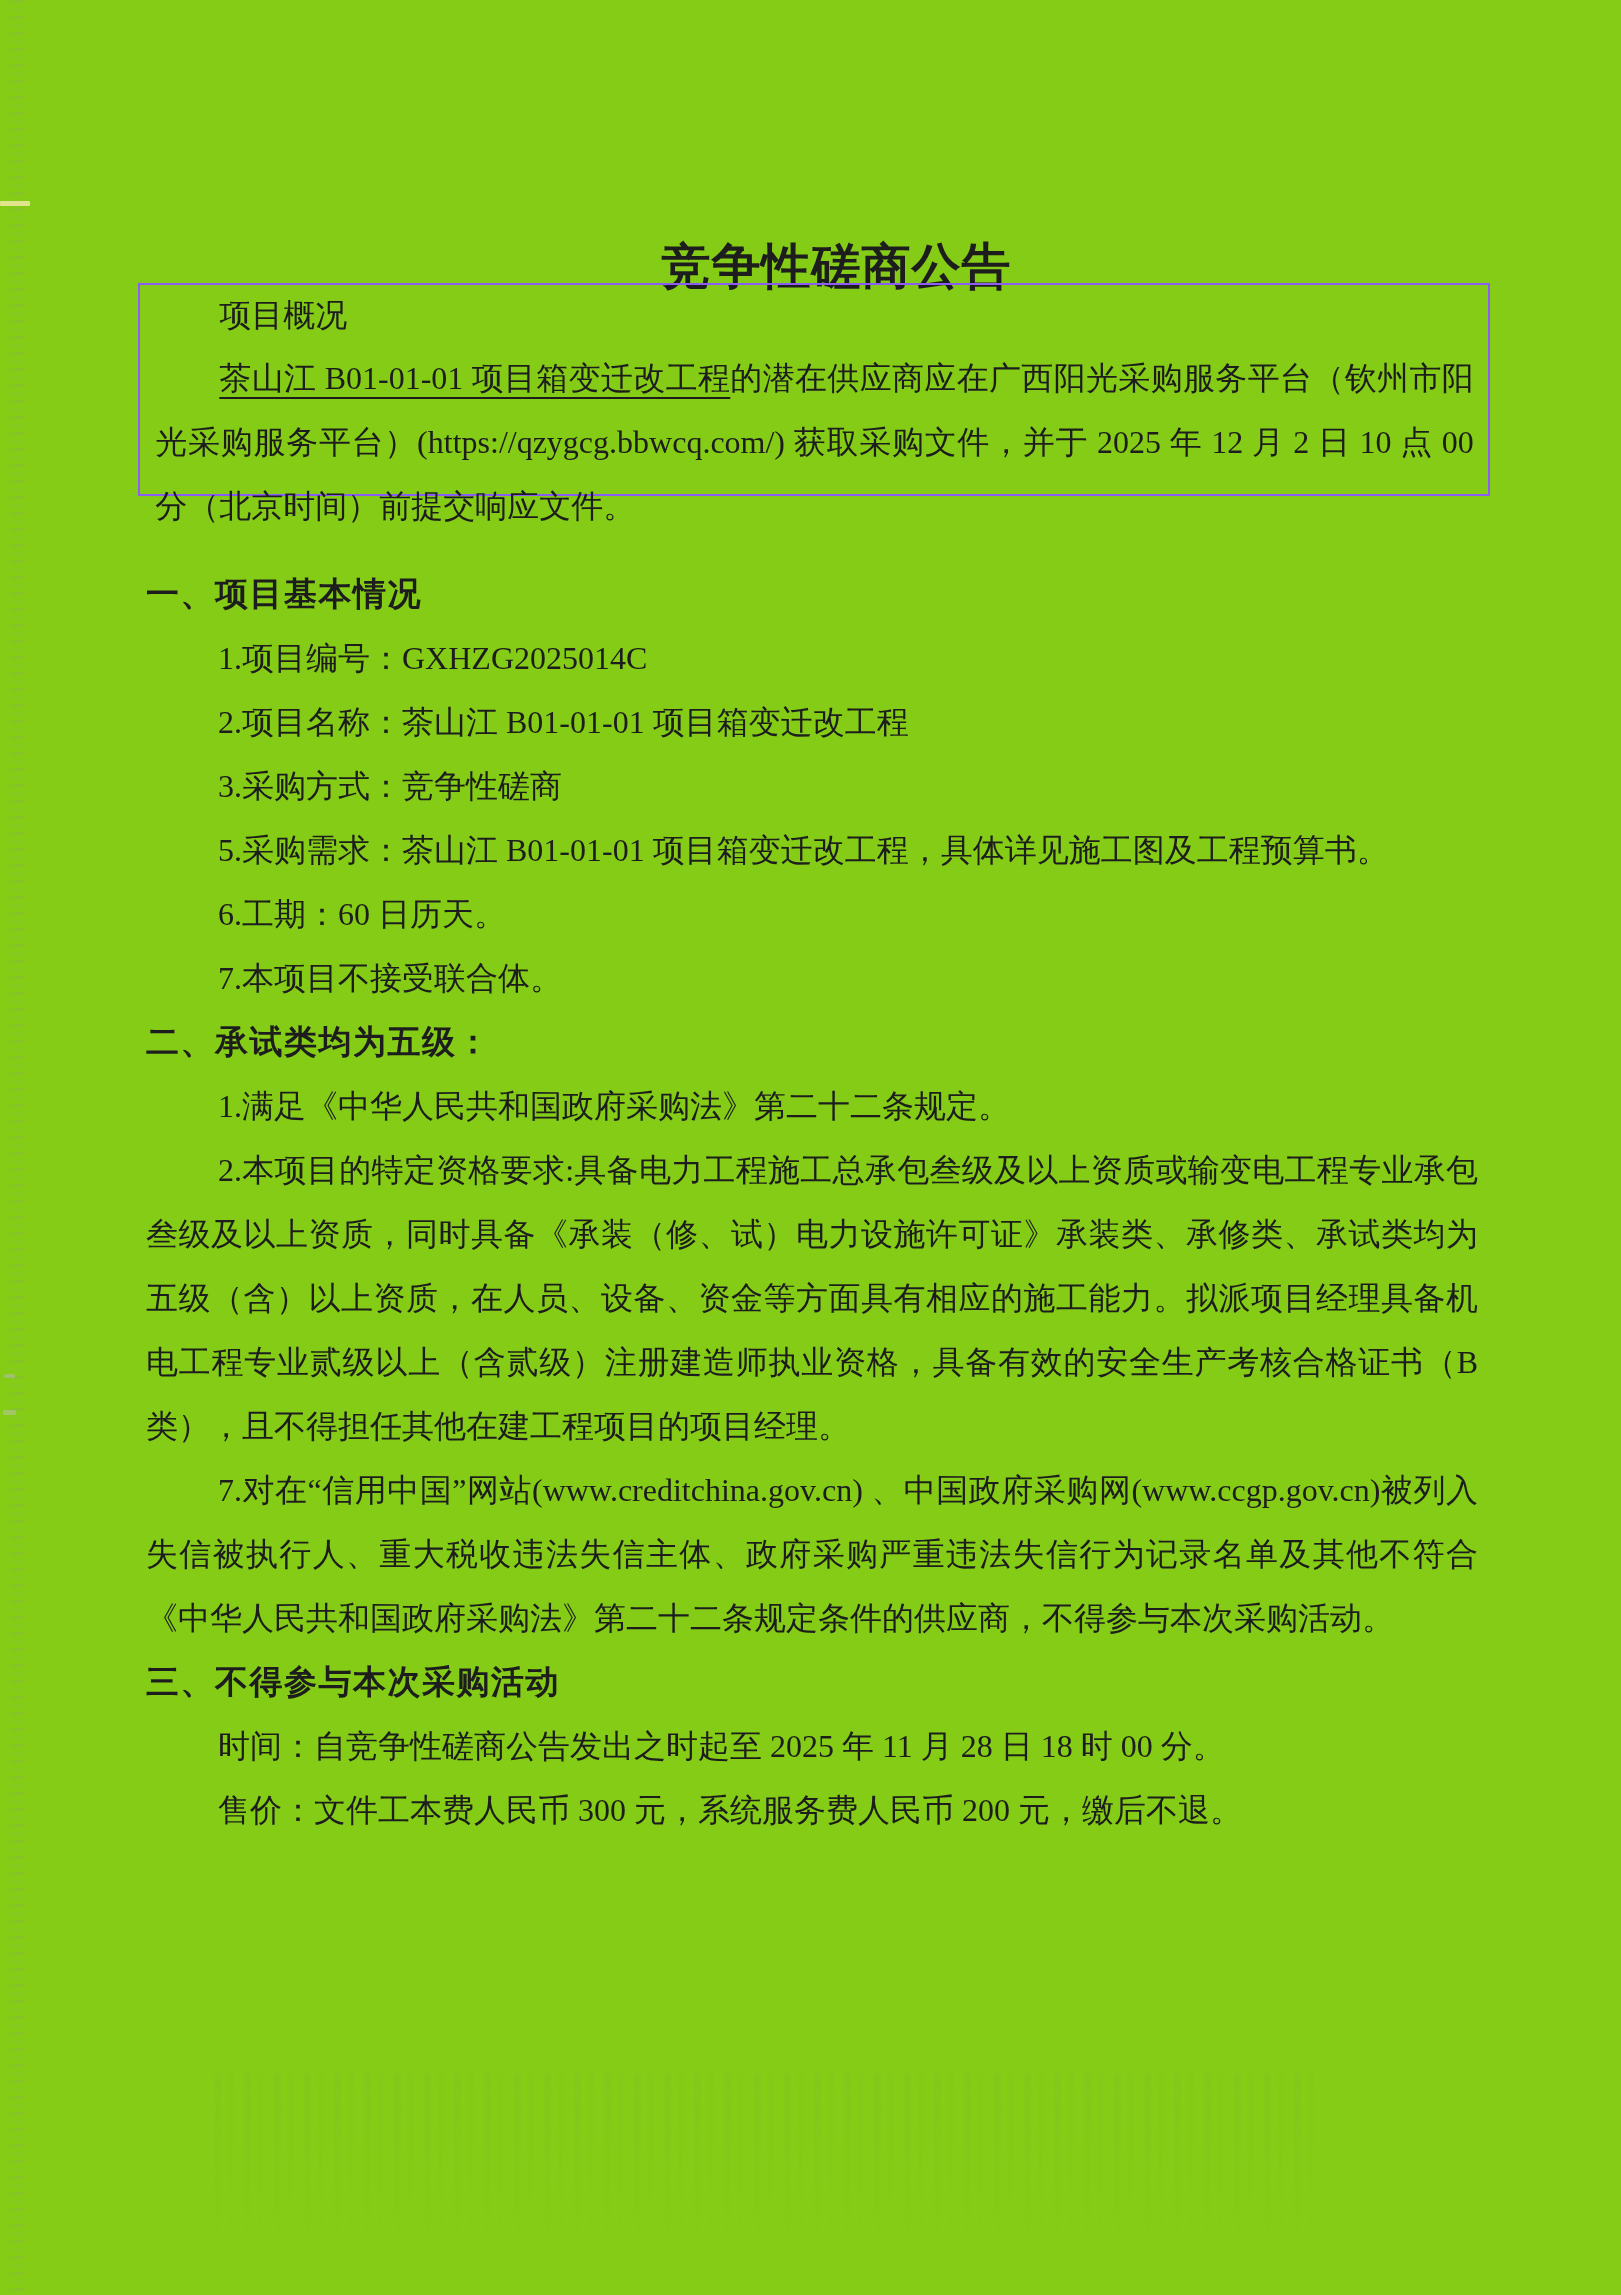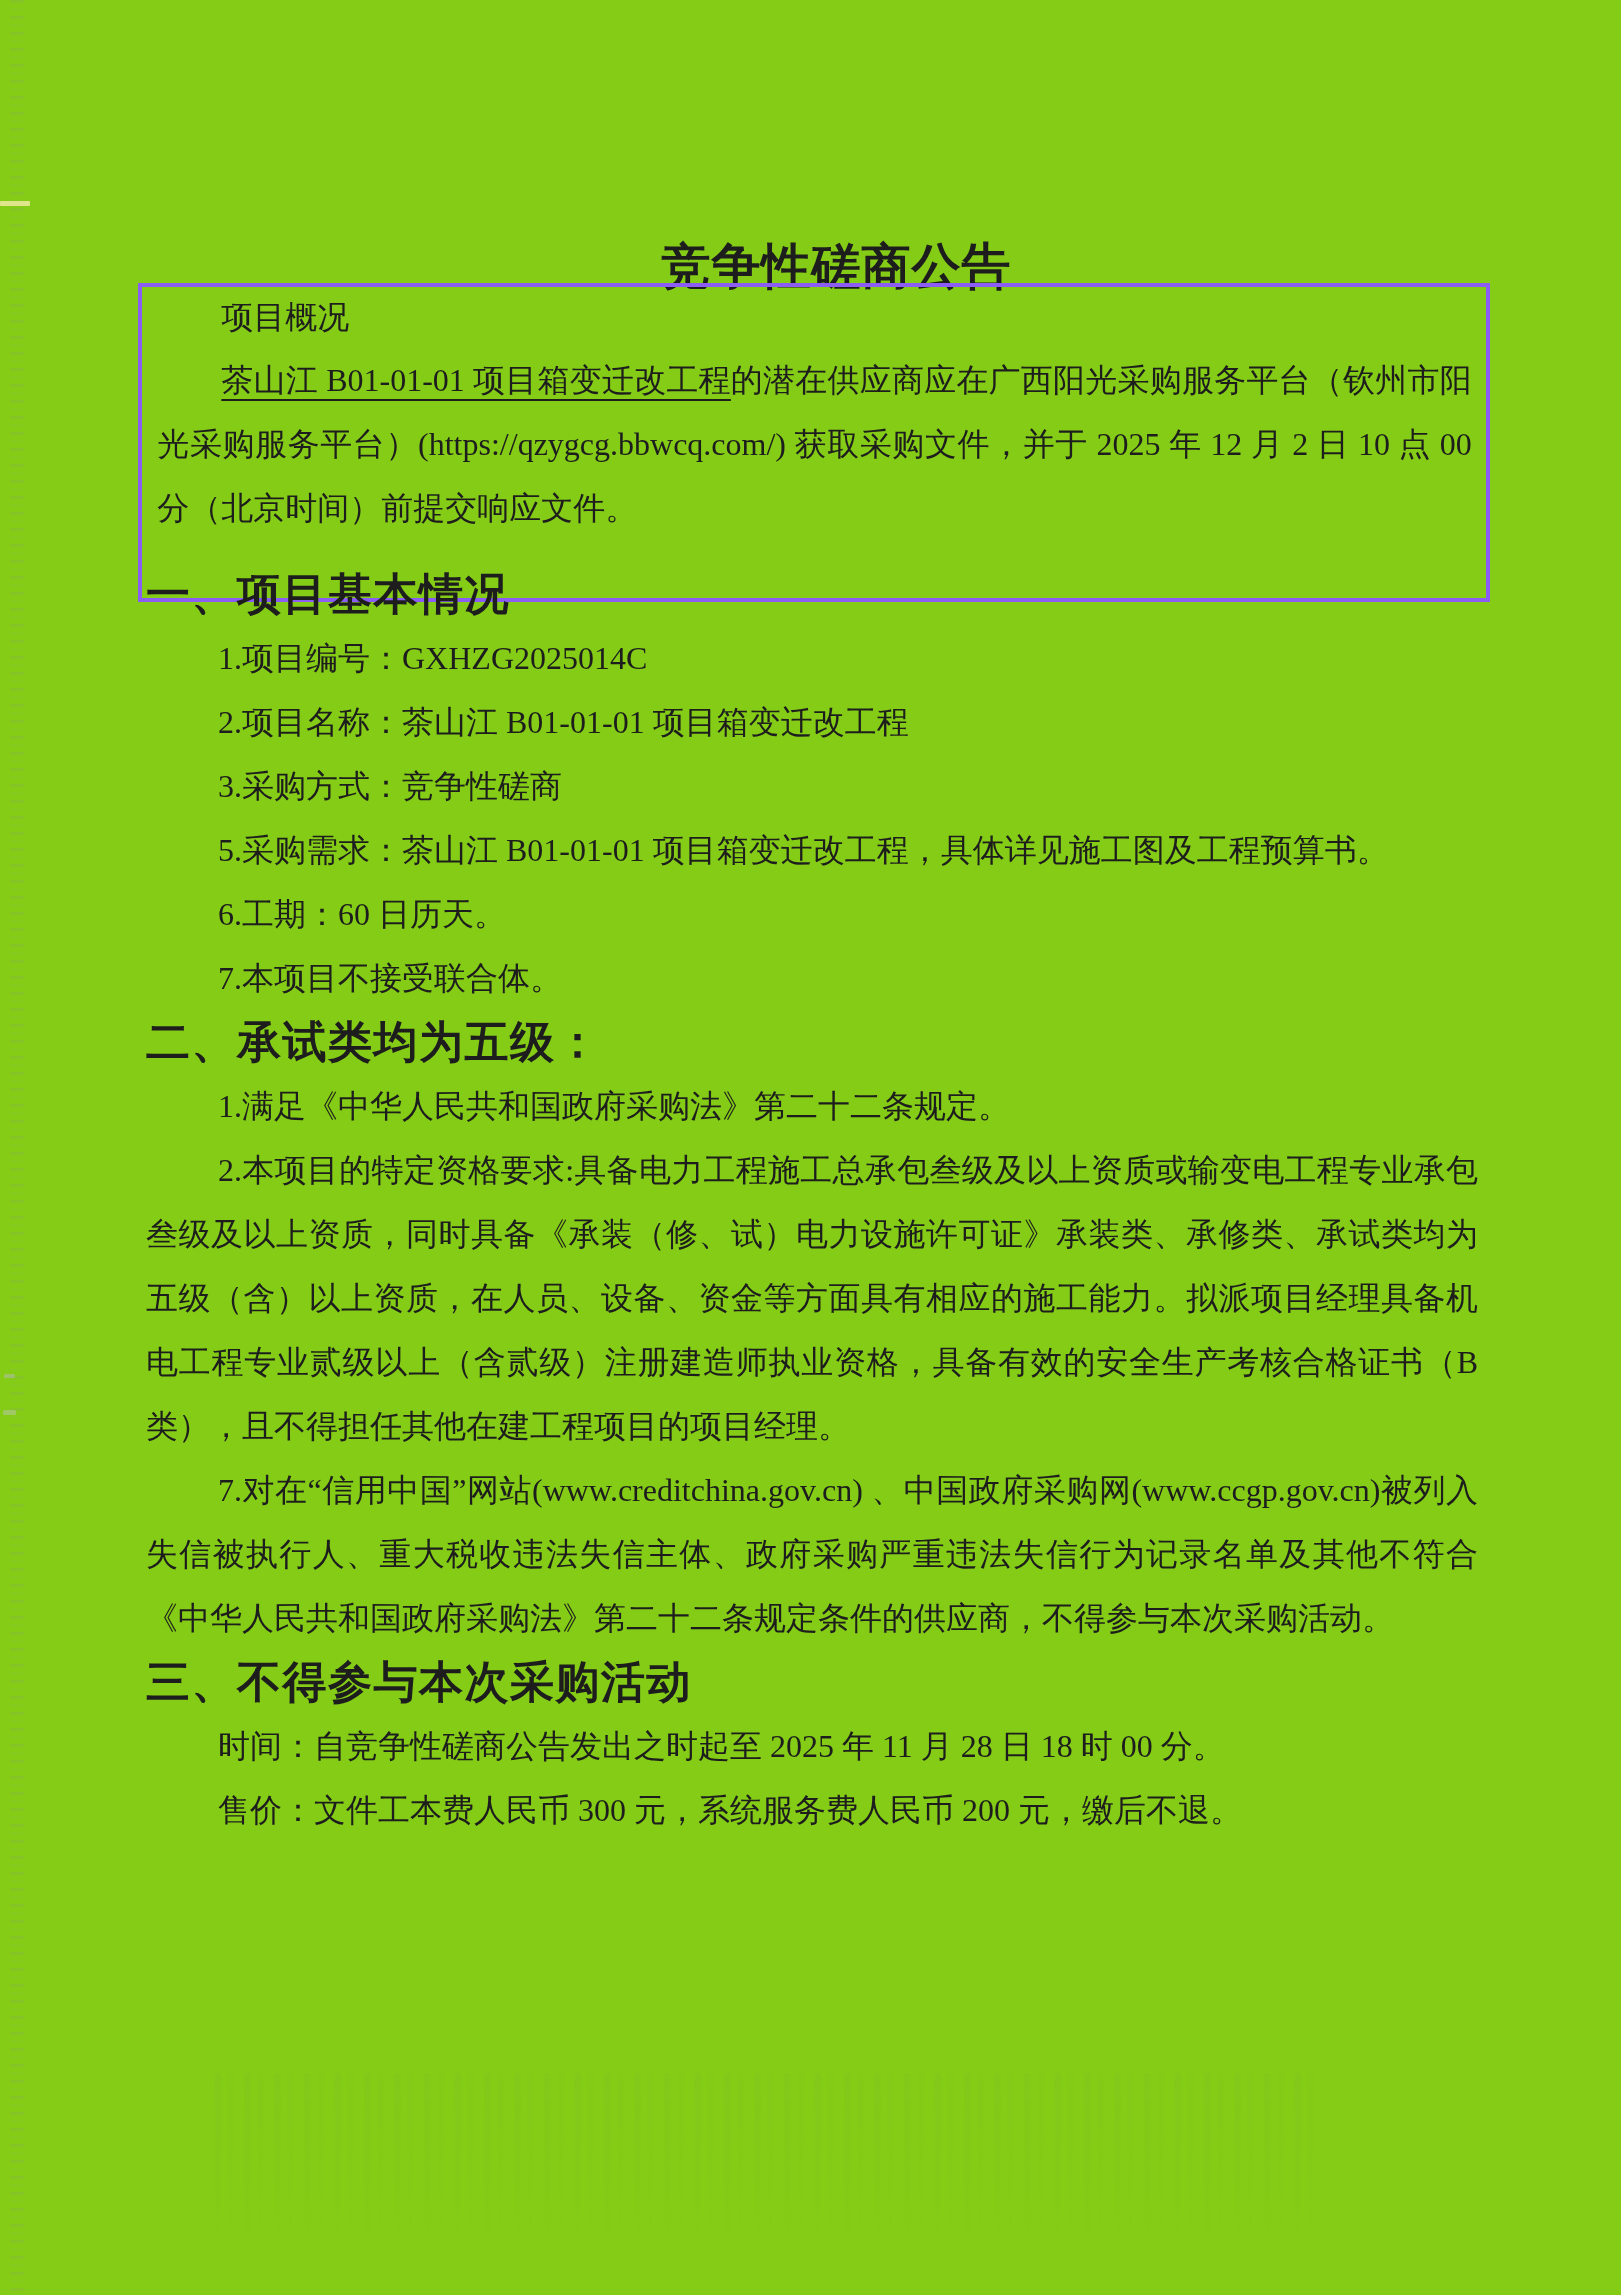--- a/index.html
+++ b/index.html
@@ -45,22 +45,22 @@
   .title{
     position:absolute;top:203px;left:50%;
     transform:translateX(-50%) translateX(25.6px);
     font-family:"Liberation Sans","DejaVu Sans",sans-serif;
     font-weight:bold;font-size:49px;line-height:61px;
     white-space:nowrap;letter-spacing:1px;
   }
 
   .overview-box{
     position:absolute;left:138px;top:283px;
-    width:1352px;height:319px;box-sizing:border-box;
-    border:4px solid #8b5cf6;
+    width:1352px;height:213px;box-sizing:border-box;
+    border:2px solid #8b5cf6;
     padding:7.2px 14.3px 0 15.3px;
     font-size:32px;
   }
   .overview-label{
     margin:0 0 0 64px;
     line-height:47px;
     font-size:32px;
   }
   .overview-paragraph{
     margin:7.2px 0 0 0;
@@ -74,21 +74,21 @@
     text-underline-offset:8.2px;
   }
 
   .doc-body{
     position:absolute;left:146px;top:562px;width:1332px;
     font-size:32px;line-height:64px;text-align:justify;
   }
   .doc-body h2{
     margin:0;padding:0;
     font-family:"Liberation Sans","DejaVu Sans",sans-serif;
-    font-weight:bold;font-size:44px;line-height:64px;
+    font-weight:bold;font-size:33px;line-height:64px;
     text-align:left;letter-spacing:1.5px;
   }
   .doc-body p{margin:0;padding:0;}
   .indent{text-indent:72px;}
 </style>
 </head>
 <body>
 
 <div class="page">
 

